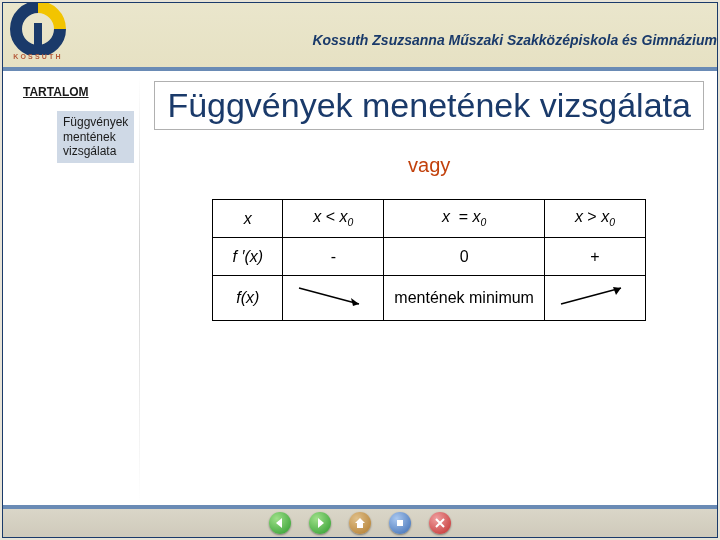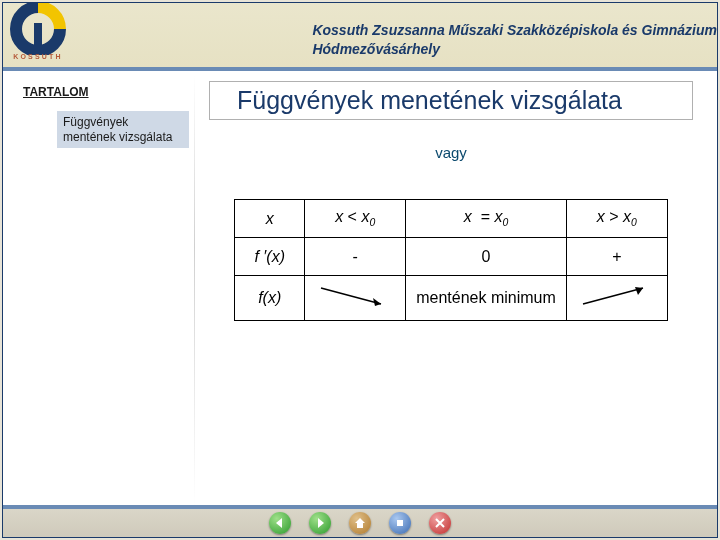--- a/index.html
+++ b/index.html
@@ -28,45 +28,45 @@
   .school-title {
     color: #1a3a6a; font-style: italic; font-weight: bold;
     font-size: 14px; line-height: 1.35; padding-top: 10px;
   }
 
   .body-area {
     position: absolute; top: 72px; left: 0; right: 0; bottom: 32px;
     display: flex;
   }
   .sidebar {
-    width: 192px; padding: 6px 6px 14px 14px;
+    width: 164px; padding: 6px 6px 14px 14px;
     font-size: 12px; color: #1a1a1a;
     background: #fff;
     position: relative;
   }
   .sidebar::after{
     content:""; position:absolute; right:0; top:0; bottom:0; width:1px;
     background:linear-gradient(#fff,#d0d0d0 40%,#fff);
   }
   .nav-item {
     padding: 4px 6px; margin-bottom: 8px; line-height: 1.2;
   }
   .nav-toc { font-weight: bold; text-decoration: underline; }
   .nav-active { background: #cfd9e6; margin-left: 40px; }
 
   .main {
     flex: 1; padding: 6px 24px 0 14px; position: relative;
   }
   .page-title {
-    font-size: 25px; color: #1a3a6a; padding: 4px 27px;
+    font-size: 34px; color: #1a3a6a; padding: 4px 12px;
     border: 1px solid #b0b0b0; background: #fff; margin-bottom: 24px;
     white-space: nowrap;
   }
   .subhead {
-    text-align: center; font-size: 15px; color: #0c4a6e; margin-bottom: 38px;
+    text-align: center; font-size: 20px; color: #c2410c; margin-bottom: 22px;
   }
   table.data {
     border-collapse: collapse; margin: 0 auto;
     font-size: 16px;
   }
   table.data td {
     border: 1px solid #000; padding: 8px 10px; text-align: center;
     min-width: 90px; height: 38px; vertical-align: middle;
   }
   table.data td.row-h {
@@ -106,21 +106,20 @@
         <svg viewBox="0 0 58 52">
           <path d="M29 4 A22 22 0 1 0 51 26" fill="none" stroke="#1a3a6a" stroke-width="12" stroke-linecap="butt"></path>
           <path d="M29 4 A22 22 0 0 1 51 26" fill="none" stroke="#f2c400" stroke-width="12"></path>
           <rect x="25" y="20" width="8" height="24" fill="#1a3a6a"></rect>
         </svg>
       </div>
       <div class="logo-text">KOSSUTH</div>
     </div>
     <div class="school-title">
       <div>Kossuth Zsuzsanna Műszaki Szakközépiskola és Gimnázium</div>
-      <div>Hódmezővásárhely</div>
     </div>
   </div>
 
   <div class="body-area">
     <div class="sidebar">
       <div class="nav-item nav-toc">TARTALOM</div>
       <div class="nav-item nav-active">Függvények mentének vizsgálata</div>
     </div>
 
     <div class="main">

